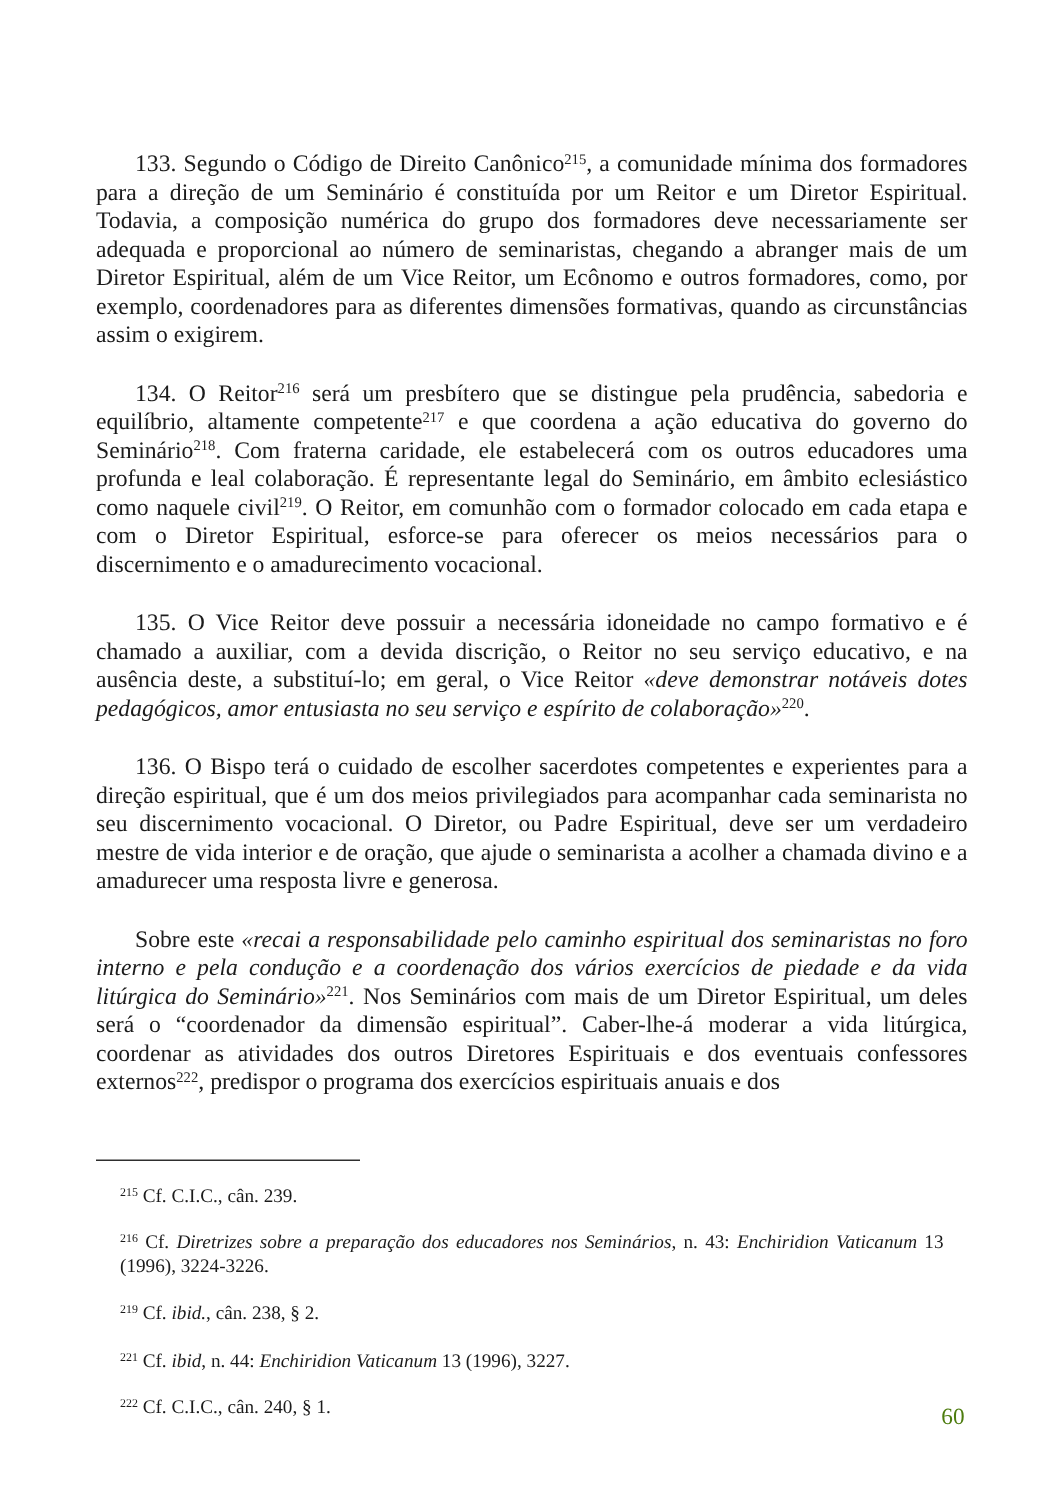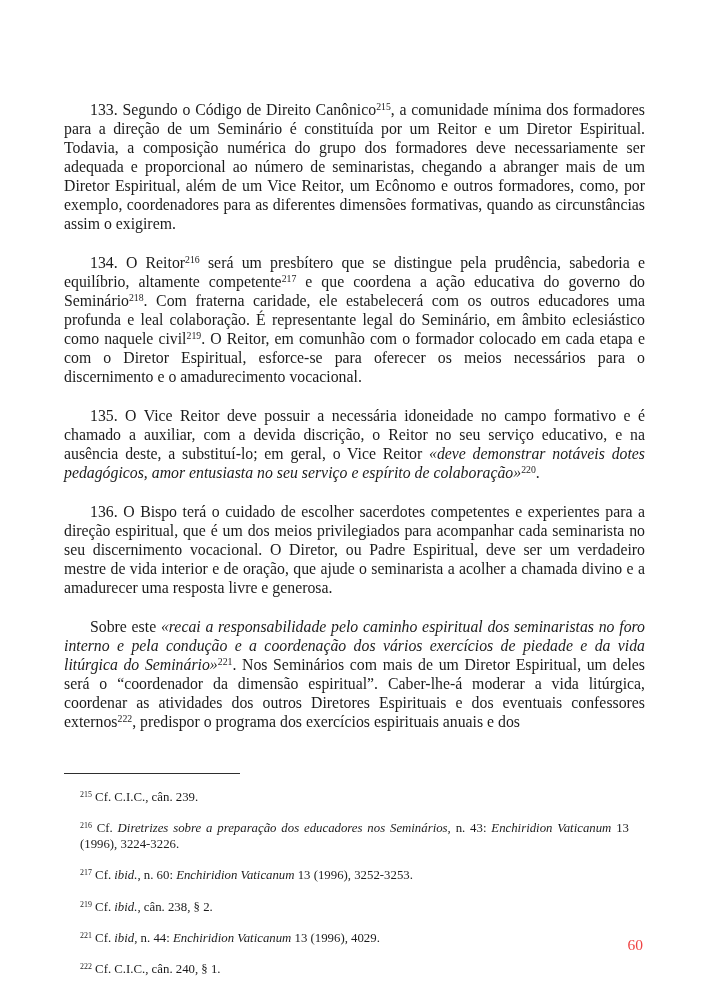--- a/index.html
+++ b/index.html
@@ -48,39 +48,38 @@
     font-size: 12.8px;
     line-height: 15.4px;
     text-align: justify;
     margin: 16px;
   }
   .page-number {
     position: absolute;
     top: 936px;
     right: 64px;
     font-size: 15.5px;
-    color: #ef4444;
+    color: #4d7c0f;
   }
 </style>
 </head>
 <body>
 
 <div class="page">
   <div class="content">
     <div class="body-text">
         <p class="para"><span>133. Segundo o Código de Direito Canônico</span><sup class="sup">215</sup><span>, a comunidade mínima dos formadores para a direção de um Seminário é constituída por um Reitor e um Diretor Espiritual. Todavia, a composição numérica do grupo dos formadores deve necessariamente ser adequada e proporcional ao número de seminaristas, chegando a abranger mais de um Diretor Espiritual, além de um Vice Reitor, um Ecônomo e outros formadores, como, por exemplo, coordenadores para as diferentes dimensões formativas, quando as circunstâncias assim o exigirem.</span></p>
         <p class="para"><span>134. O Reitor</span><sup class="sup">216</sup><span> será um presbítero que se distingue pela prudência, sabedoria e equilíbrio, altamente competente</span><sup class="sup">217</sup><span> e que coordena a ação educativa do governo do Seminário</span><sup class="sup">218</sup><span>. Com fraterna caridade, ele estabelecerá com os outros educadores uma profunda e leal colaboração. É representante legal do Seminário, em âmbito eclesiástico como naquele civil</span><sup class="sup">219</sup><span>. O Reitor, em comunhão com o formador colocado em cada etapa e com o Diretor Espiritual, esforce-se para oferecer os meios necessários para o discernimento e o amadurecimento vocacional.</span></p>
         <p class="para"><span>135. O Vice Reitor deve possuir a necessária idoneidade no campo formativo e é chamado a auxiliar, com a devida discrição, o Reitor no seu serviço educativo, e na ausência deste, a substituí-lo; em geral, o Vice Reitor </span><i>«deve demonstrar notáveis dotes pedagógicos, amor entusiasta no seu serviço e espírito de colaboração»</i><sup class="sup">220</sup><span>.</span></p>
         <p class="para"><span>136. O Bispo terá o cuidado de escolher sacerdotes competentes e experientes para a direção espiritual, que é um dos meios privilegiados para acompanhar cada seminarista no seu discernimento vocacional. O Diretor, ou Padre Espiritual, deve ser um verdadeiro mestre de vida interior e de oração, que ajude o seminarista a acolher a chamada divino e a amadurecer uma resposta livre e generosa.</span></p>
         <p class="para"><span>Sobre este </span><i>«recai a responsabilidade pelo caminho espiritual dos seminaristas no foro interno e pela condução e a coordenação dos vários exercícios de piedade e da vida litúrgica do Seminário»</i><sup class="sup">221</sup><span>. Nos Seminários com mais de um Diretor Espiritual, um deles será o “coordenador da dimensão espiritual”. Caber-lhe-á moderar a vida litúrgica, coordenar as atividades dos outros Diretores Espirituais e dos eventuais confessores externos</span><sup class="sup">222</sup><span>, predispor o programa dos exercícios espirituais anuais e dos</span></p>
       </div>
     <div class="fn-sep"></div>
     <div class="footnotes">
         <p class="footnote"><sup class="sup">215</sup> <span>Cf. C.I.C., cân. 239.</span></p>
         <p class="footnote"><sup class="sup">216</sup> <span>Cf. </span><i>Diretrizes sobre a preparação dos educadores nos Seminários</i><span>, n. 43: </span><i>Enchiridion Vaticanum</i><span> 13 (1996), 3224-3226.</span></p>
-        <p class="footnote"><sup class="sup">217</sup> <span>Cf. </span><i>ibid.</i><span>, n. 60: </span><i>Enchiridion Vaticanum</i><span> 13 (1996), 3252-3253.</span></p>
         <p class="footnote"><sup class="sup">219</sup> <span>Cf. </span><i>ibid.</i><span>, cân. 238, § 2.</span></p>
-        <p class="footnote"><sup class="sup">221</sup> <span>Cf. </span><i>ibid</i><span>, n. 44: </span><i>Enchiridion Vaticanum</i><span> 13 (1996), 4029.</span></p>
+        <p class="footnote"><sup class="sup">221</sup> <span>Cf. </span><i>ibid</i><span>, n. 44: </span><i>Enchiridion Vaticanum</i><span> 13 (1996), 3227.</span></p>
         <p class="footnote"><sup class="sup">222</sup> <span>Cf. C.I.C., cân. 240, § 1.</span></p>
       </div>
   </div>
   <div class="page-number">60</div>
 </div>
 
 </body></html>

